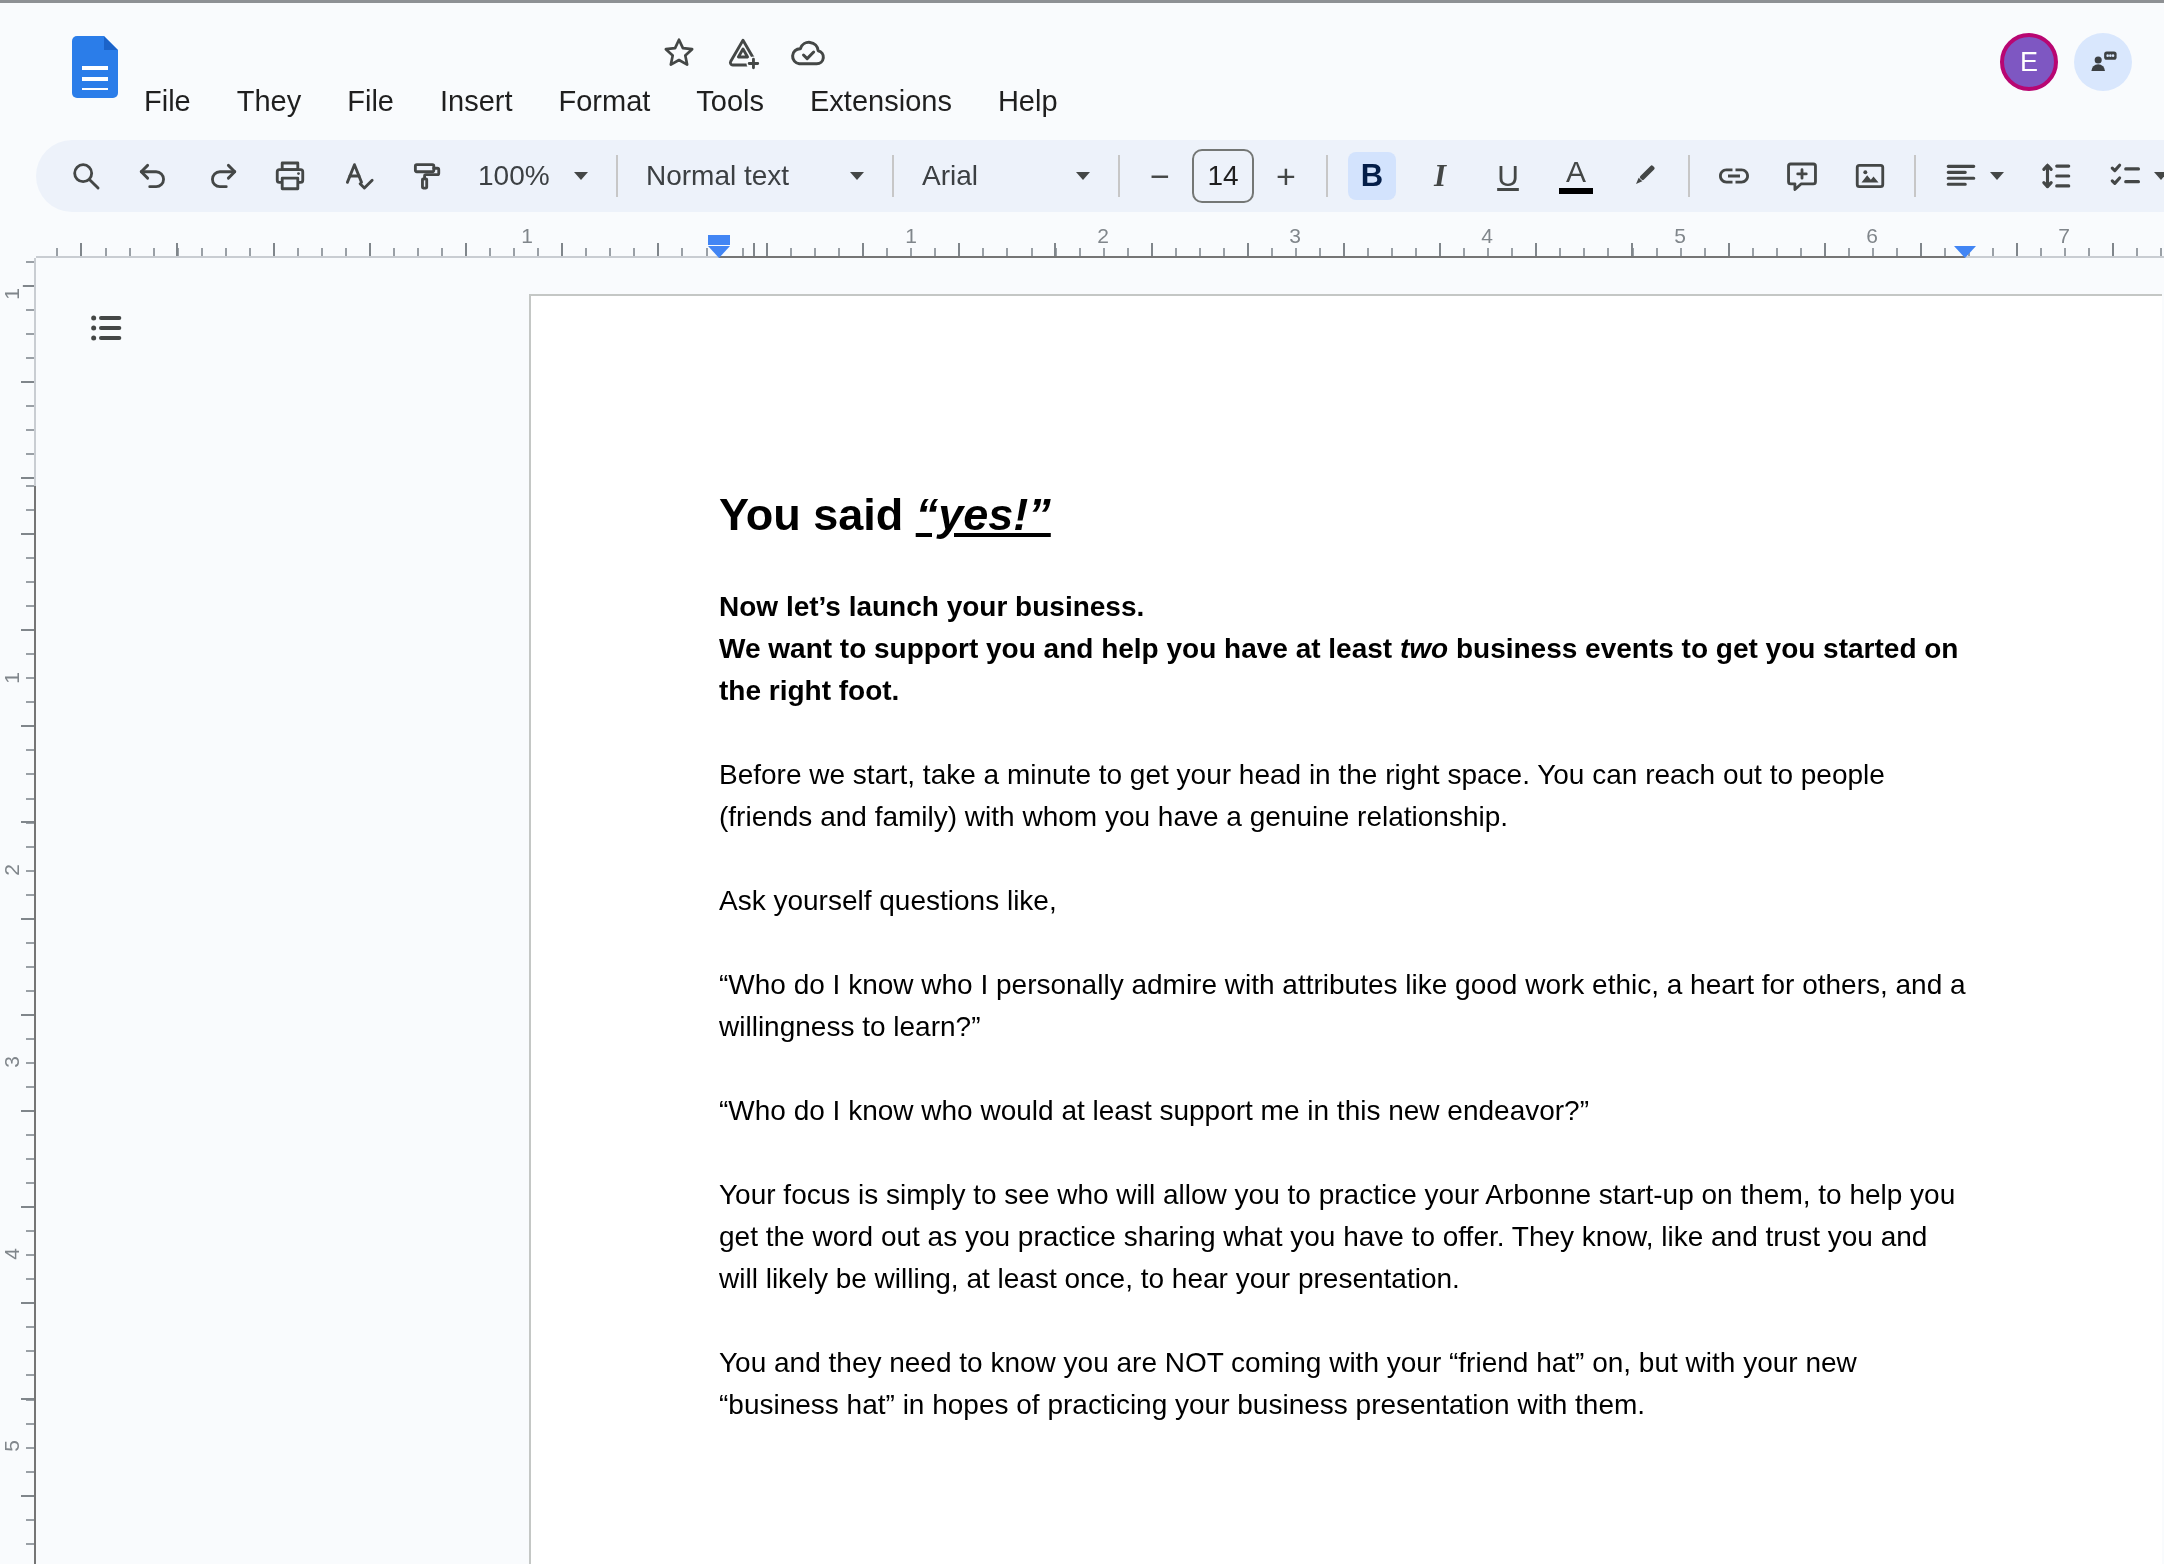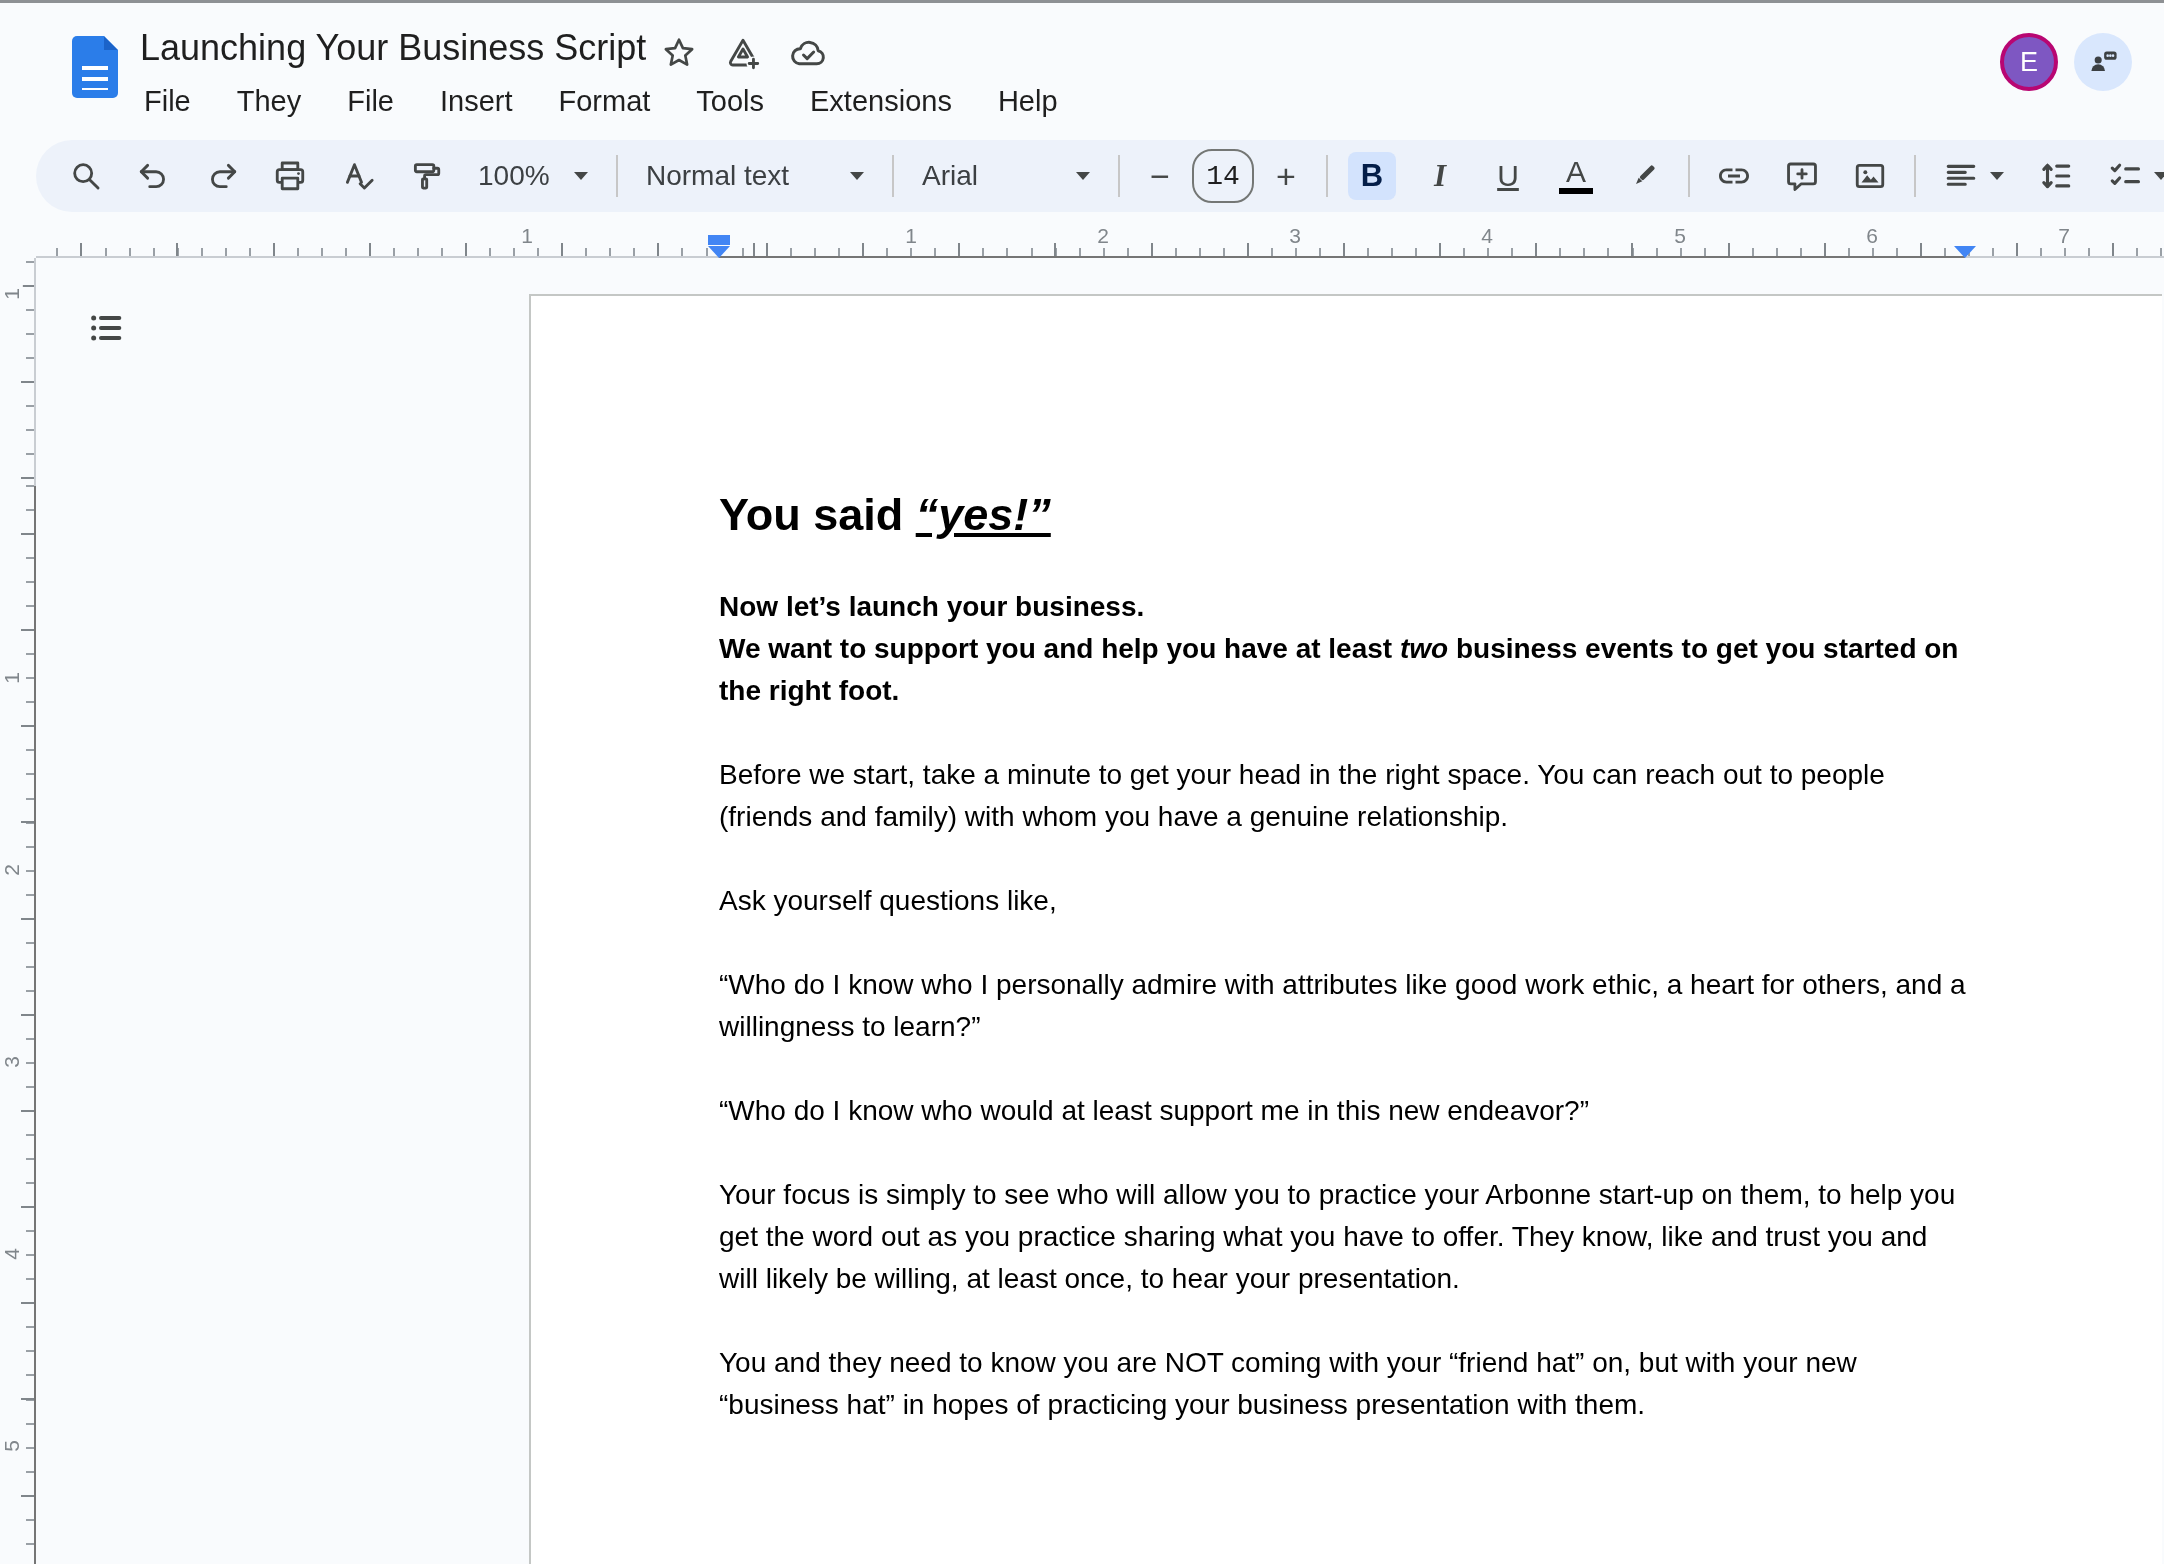--- a/index.html
+++ b/index.html
@@ -32,22 +32,22 @@
   .tb-btn{width:48px;height:48px;border-radius:8px;display:flex;align-items:center;justify-content:center;flex:0 0 auto;}
   .tb-btn.active{background:#d3e3fd;}
   .tb-label{font-size:28px;color:#3c4043;}
   .caret{width:0;height:0;border-left:7px solid transparent;border-right:7px solid transparent;border-top:8px solid #444746;}
   .tb-div{width:2px;height:42px;background:#c7c7c7;flex:0 0 auto;}
   .tb-select{display:flex;align-items:center;gap:18px;flex:0 0 auto;padding:0 8px;}
   .zoom-sel{width:110px;justify-content:space-between;}
   .style-sel{width:218px;justify-content:space-between;}
   .font-sel{width:168px;justify-content:space-between;}
   .fs-group{display:flex;align-items:center;gap:12px;flex:0 0 auto;}
-  .fs-box{width:58px;height:50px;border:2px solid #747775;border-radius:20px;display:flex;align-items:center;justify-content:center;
-          font-size:28px;color:#1f1f1f;background:transparent;font-family:Liberation Mono, monospace;}
+  .fs-box{width:58px;height:50px;border:2px solid #747775;border-radius:10px;display:flex;align-items:center;justify-content:center;
+          font-size:28px;color:#1f1f1f;background:transparent;}
   .glyph-b{font-size:31px;font-weight:700;color:#041e49;}
   .glyph-i{font-size:31px;font-style:italic;font-family:"Liberation Serif","DejaVu Serif",serif;color:#444746;font-weight:600;}
   .glyph-u{font-size:30px;text-decoration:underline;color:#444746;}
   .glyph-a{font-size:30px;color:#444746;line-height:28px;display:block;}
   .a-bar{width:34px;height:6px;background:#000;margin-top:2px;}
   .pm{font-size:34px;color:#444746;}
 
   
   .hruler{position:absolute;left:0;top:222px;width:2164px;height:36px;}
   .hruler .ticks-minor{position:absolute;left:36px;right:0;bottom:2px;height:8px;
@@ -86,21 +86,20 @@
   svg.icf{fill:#444746;stroke:none;}
 </style>
 </head>
 <body>
 
 <div class="app">
   <div class="top-edge"></div>
 
   <div class="topbar">
     <div class="docs-logo"></div>
-    <div class="doc-title">Launching Your Business Script</div>
 
     <div class="title-icons">
       <span>
         <svg class="ic" width="38" height="38" viewBox="0 0 24 24" style="stroke-width:1.7">
           <path d="M12 3.6 l2.47 5.34 5.83 .66 -4.32 3.96 1.17 5.76 L12 16.44 6.85 19.32 8.02 13.56 3.7 9.6 l5.83 -.66 Z"></path>
         </svg>
       </span>
       <span>
         <svg class="ic" width="38" height="38" viewBox="0 0 24 24" style="stroke-width:1.8">
           <path d="M12 4 l7.8 13.4 a1.5 1.5 0 0 1 -1.3 2.2 H5.5 a1.5 1.5 0 0 1 -1.3 -2.2 Z"></path>

